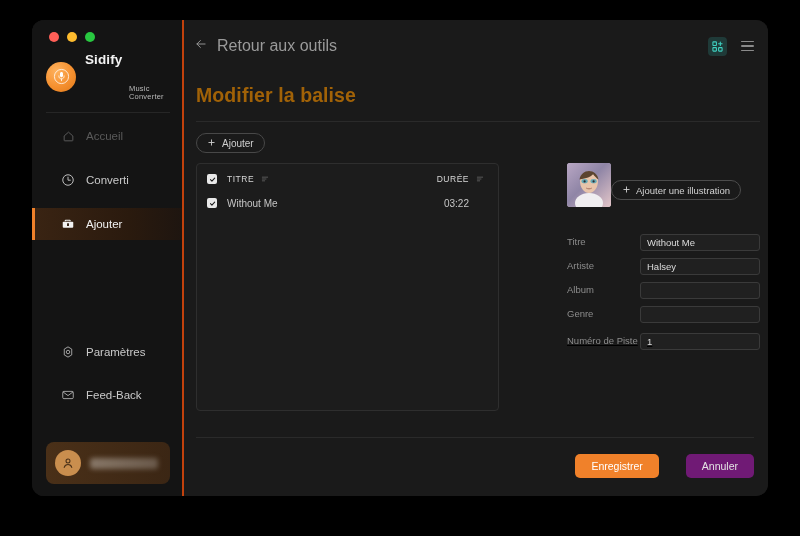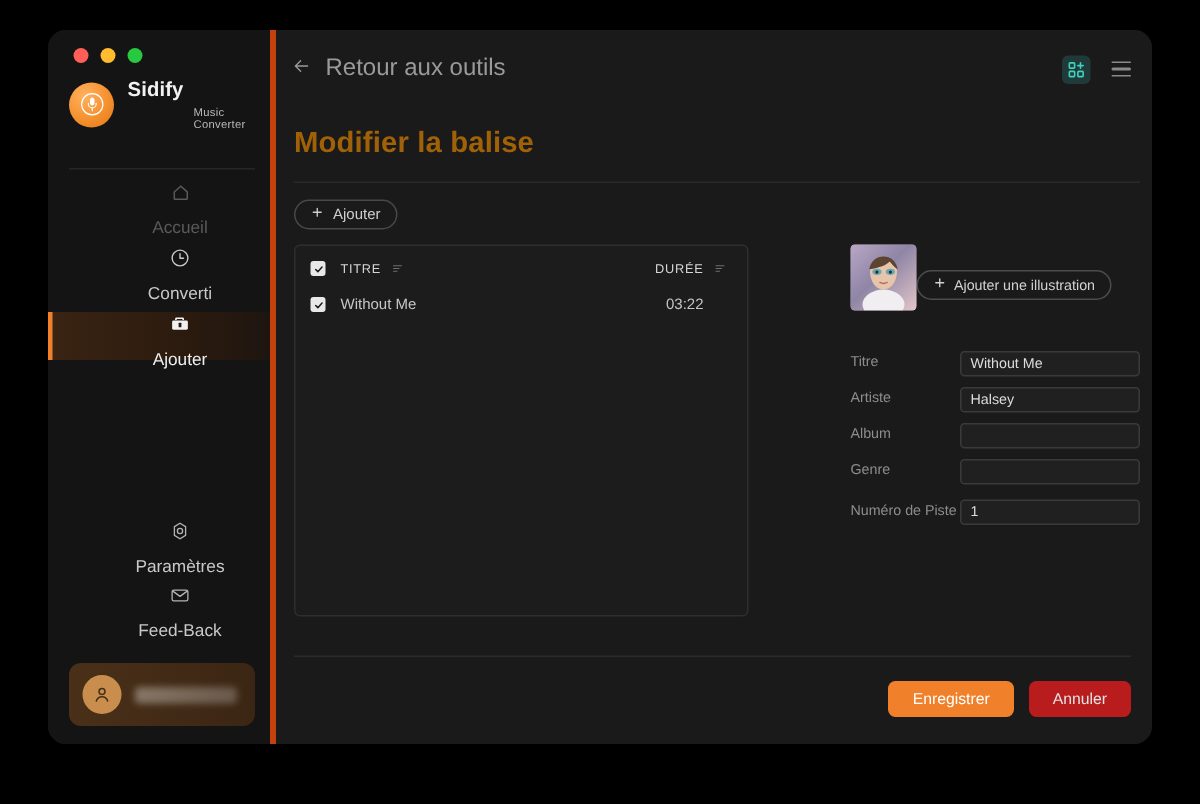--- a/index.html
+++ b/index.html
@@ -18,64 +18,63 @@
     border-radius: 12px;
     overflow: hidden;
     display: flex;
     box-shadow: 0 10px 40px rgba(0,0,0,0.7);
   }
 
   
   .sidebar {
     width: 152px; height: 100%;
     background: #141414;
-    border-right: 4px solid #c2410c;
+    border-right: 2px solid #c2410c;
     position: relative;
     flex: 0 0 152px;
   }
   .traffic { position: absolute; left: 17px; top: 12px; display: flex; gap: 8px; }
   .dot { width: 10px; height: 10px; border-radius: 50%; }
   .dot.red { background: #ff5f57; }
   .dot.yellow { background: #febc2e; }
   .dot.green { background: #28c840; }
 
   .brand { position: absolute; left: 14px; top: 32px; display: flex; align-items: center; gap: 9px; }
   .logo {
     width: 30px; height: 30px; border-radius: 50%;
     background: radial-gradient(circle at 35% 30%, #ffb25e 0%, #f5902f 55%, #e07818 100%);
     display: flex; align-items: center; justify-content: center;
     flex: 0 0 30px;
   }
   .brand-text { line-height: 1.15; }
   .brand-name { font-size: 13.5px; font-weight: bold; color: #f2f2f2; letter-spacing: .1px; }
-  .brand-sub { font-size: 7.5px; color: #b9b9b9; letter-spacing: .2px; margin-top: 3px; padding-left: 44px; }
+  .brand-sub { font-size: 7.5px; color: #b9b9b9; letter-spacing: .2px; margin-top: 17px; padding-left: 44px; }
 
   .brand-divider { position: absolute; left: 14px; top: 92px; width: 124px; height: 1px; background: #262626; }
 
   .nav { position: absolute; left: 0; top: 100px; width: 100%; }
   .nav-item {
     position: relative;
     display: flex; align-items: center; gap: 10px;
     height: 32px; padding-left: 28px;
     color: #c9c9c9; font-size: 11.5px;
     margin-bottom: 12px;
-    flex-direction: column;
   }
   .nav-item .nav-ico { width: 16px; height: 16px; display: flex; align-items: center; justify-content: center; flex: 0 0 16px; }
   .nav-item.disabled { color: #5a5a5a; }
   .nav-item.active {
     background: linear-gradient(90deg, #3a2413 0%, #2a1a0e 65%, #1e1510 100%);
     color: #f0f0f0; height: 32px;
   }
   .nav-item.active::before {
     content: ""; position: absolute; left: 0; top: 0; width: 3px; height: 100%;
     background: #f0812a;
   }
 
-  .bottom-nav { position: absolute; left: 0; bottom: 64px; width: 100%; }
+  .bottom-nav { position: absolute; left: 0; bottom: 74px; width: 100%; }
   .bottom-nav .nav-item { margin-bottom: 11px; }
 
   .account {
     position: absolute; left: 14px; bottom: 12px;
     width: 124px; height: 42px; border-radius: 8px;
     background: linear-gradient(90deg, #4a3018 0%, #3b2614 100%);
     display: flex; align-items: center; gap: 9px; padding-left: 9px;
   }
   .avatar {
     width: 26px; height: 26px; border-radius: 50%;
@@ -156,31 +155,31 @@
 
   .form { margin-top: 23px; }
   .frow { display: flex; align-items: center; height: 24px; }
   .flabel { width: 73px; font-size: 9.5px; color: #8d8d8d; line-height: 1.25; }
   .finput {
     width: 120px; height: 17px; border-radius: 3px;
     border: 1px solid #3a3a3a; background: #202020;
     font-size: 9.5px; color: #dcdcdc;
     display: flex; align-items: center; padding: 0 6px;
   }
-  .frow.tall { height: 30px; align-items: center; }
+  .frow.tall { height: 30px; align-items: center; text-decoration: underline; }
 
   .bottom-divider { position: absolute; left: 12px; right: 18px; bottom: 58px; height: 1px; background: #2a2a2a; }
   .actions { position: absolute; right: 18px; bottom: 18px; display: flex; gap: 10px; }
   .btn {
     height: 24px; padding: 0 16px; border-radius: 5px;
     font-size: 10.5px; display: flex; align-items: center; justify-content: center;
     border: none;
   }
   .btn-primary { background: #f0812a; color: #ffffff; }
-  .btn-secondary { background: #b91c1c; color: #e4e4e4; }
+  .btn-secondary { background: #701a75; color: #e4e4e4; margin-left: 17px; }
 </style>
 </head>
 <body>
 
 <div class="desktop">
   <div class="window">
 
     <div class="sidebar">
 
       <div class="traffic">

